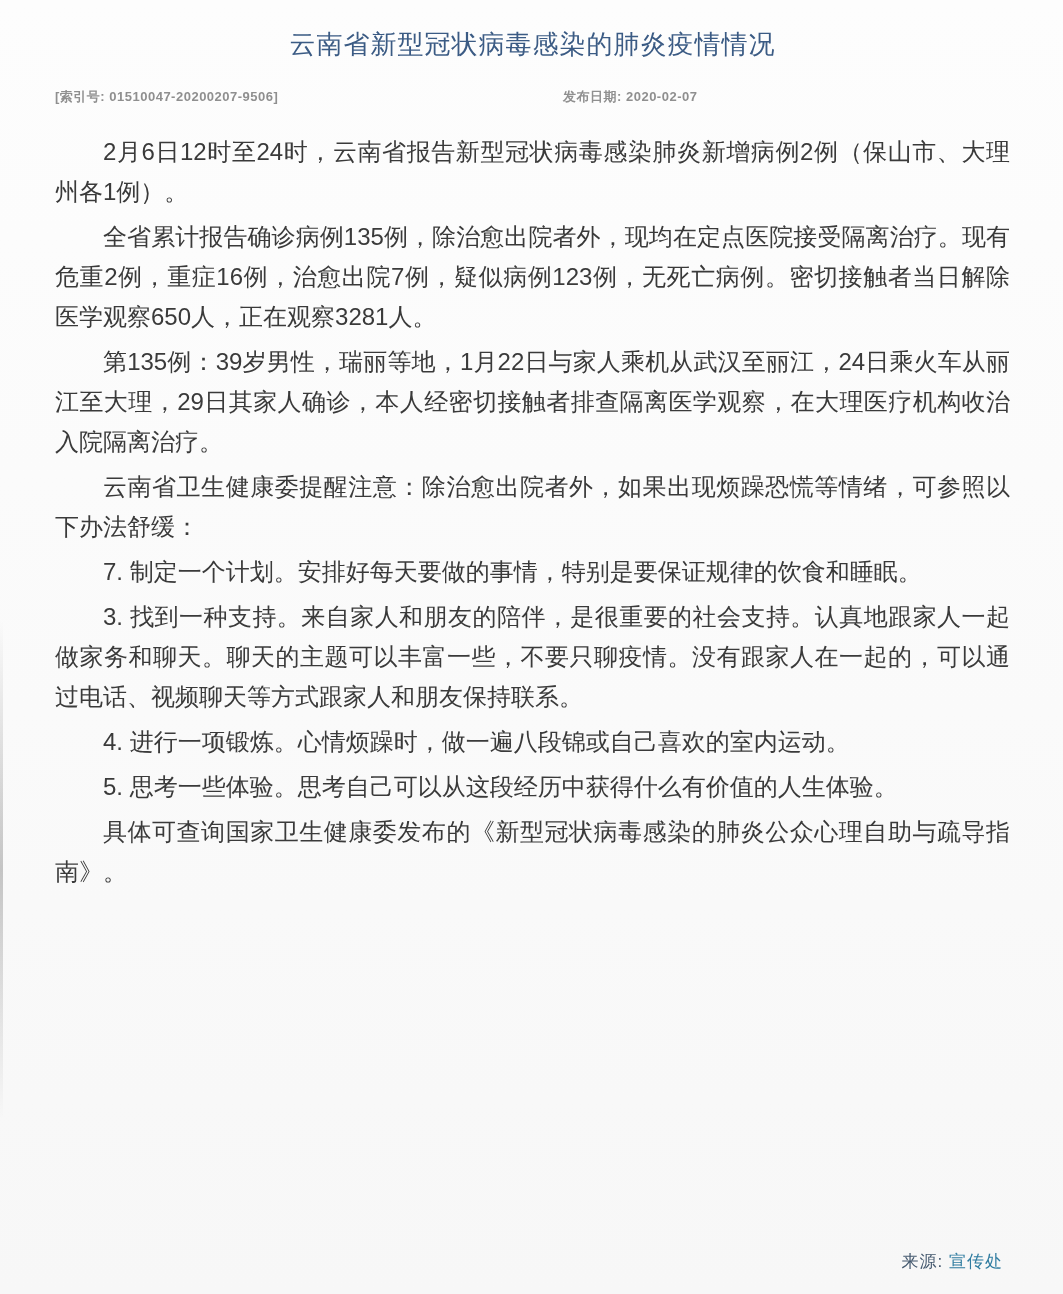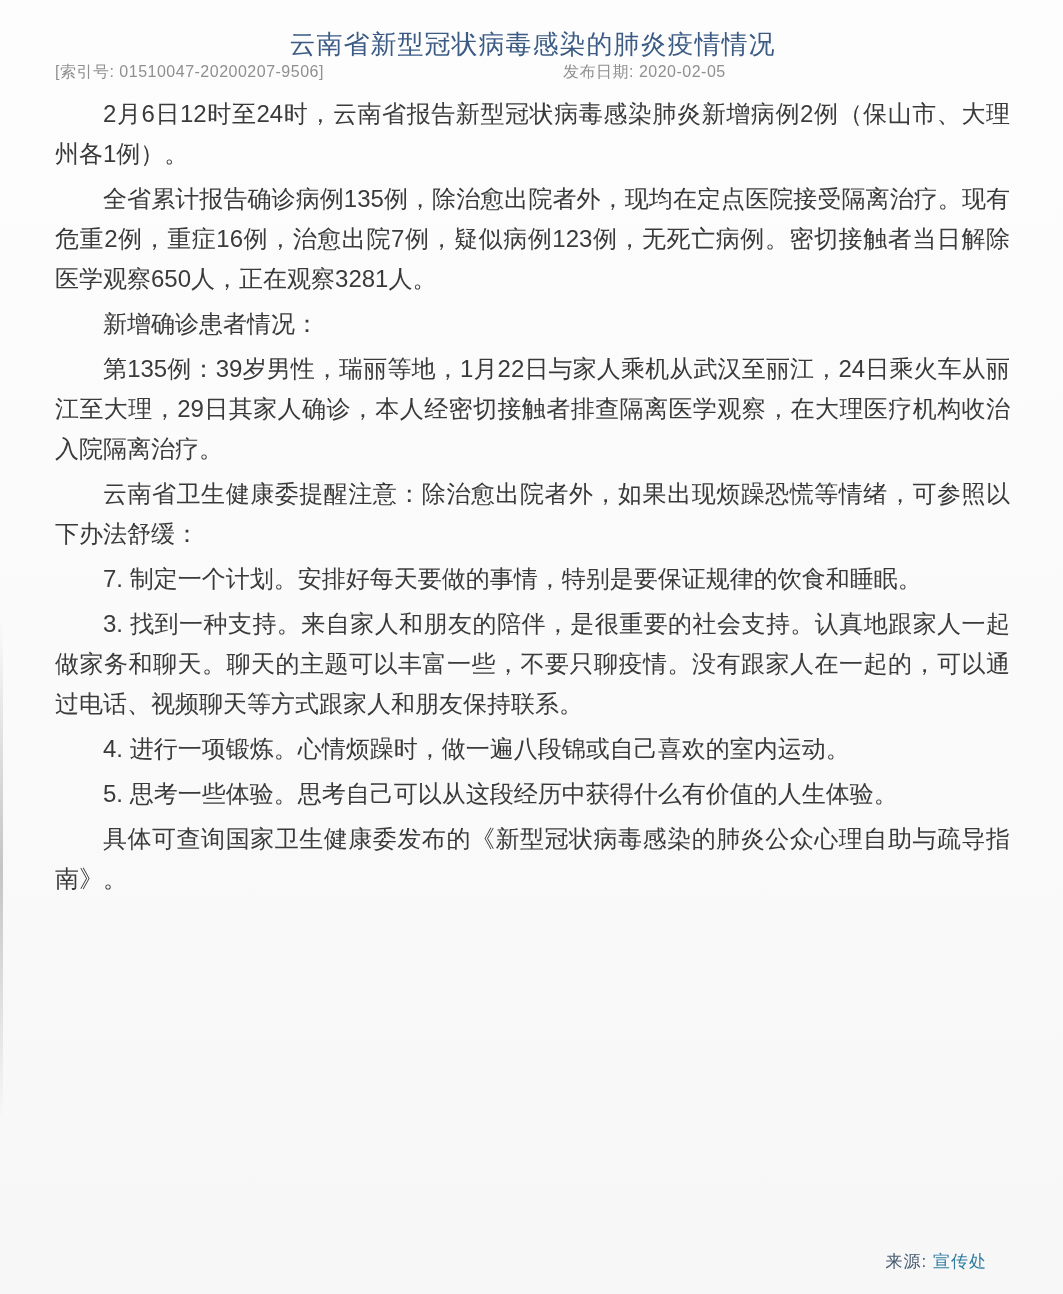--- a/index.html
+++ b/index.html
@@ -23,42 +23,44 @@
   .doc-title {
     text-align: center;
     font-size: 26px;
     font-weight: normal;
     color: #3b5b84;
     letter-spacing: 1px;
     line-height: 36px;
   }
   .meta-row {
     position: relative;
+    margin-top: 26px;
     height: 22px;
-    font-size: 16px;
+    font-size: 13px;
     color: #8f8f8f;
     letter-spacing: 0.5px;
+    font-weight: bold;
   }
   .meta-index { position: absolute; left: 0; top: 0; }
   .meta-publish { position: absolute; left: 508px; top: 0; }
   .article-body {
-    margin-top: 10px;
+    margin-top: 22px;
     font-size: 24px;
     color: #3a3a3a;
     line-height: 40px;
     text-align: justify;
   }
   .article-body p {
     text-indent: 2em;
     margin-bottom: 5px;
   }
   .source-line {
     position: absolute;
     top: 1250px;
-    right: 76px;
+    right: 60px;
     font-size: 17px;
     letter-spacing: 1px;
   }
   .source-label { color: #44586e; }
   .source-value { color: #2f7ca0; }
   
   .scan-edge {
     position: absolute;
     left: 0; top: 620px;
     width: 3px; height: 500px;
@@ -68,27 +70,26 @@
 </style>
 </head>
 <body>
 
 <div class="page">
 
   <h1 class="doc-title">云南省新型冠状病毒感染的肺炎疫情情况</h1>
 
   <div class="meta-row">
     <span class="meta-index">[索引号: 01510047-20200207-9506]</span>
-    <span class="meta-publish">发布日期: 2020-02-05</span>
+    <span class="meta-publish">发布日期: 2020-02-07</span>
   </div>
 
   <div class="article-body">
     <p>2月6日12时至24时，云南省报告新型冠状病毒感染肺炎新增病例2例（保山市、大理州各1例）。</p>
     <p>全省累计报告确诊病例135例，除治愈出院者外，现均在定点医院接受隔离治疗。现有危重2例，重症16例，治愈出院7例，疑似病例123例，无死亡病例。密切接触者当日解除医学观察650人，正在观察3281人。</p>
-    <p>新增确诊患者情况：</p>
     <p>第135例：39岁男性，瑞丽等地，1月22日与家人乘机从武汉至丽江，24日乘火车从丽江至大理，29日其家人确诊，本人经密切接触者排查隔离医学观察，在大理医疗机构收治入院隔离治疗。</p>
     <p>云南省卫生健康委提醒注意：除治愈出院者外，如果出现烦躁恐慌等情绪，可参照以下办法舒缓：</p>
     <p>7. 制定一个计划。安排好每天要做的事情，特别是要保证规律的饮食和睡眠。</p>
     <p>3. 找到一种支持。来自家人和朋友的陪伴，是很重要的社会支持。认真地跟家人一起做家务和聊天。聊天的主题可以丰富一些，不要只聊疫情。没有跟家人在一起的，可以通过电话、视频聊天等方式跟家人和朋友保持联系。</p>
     <p>4. 进行一项锻炼。心情烦躁时，做一遍八段锦或自己喜欢的室内运动。</p>
     <p>5. 思考一些体验。思考自己可以从这段经历中获得什么有价值的人生体验。</p>
     <p>具体可查询国家卫生健康委发布的《新型冠状病毒感染的肺炎公众心理自助与疏导指南》。</p>
   </div>
 
   <div class="source-line">

